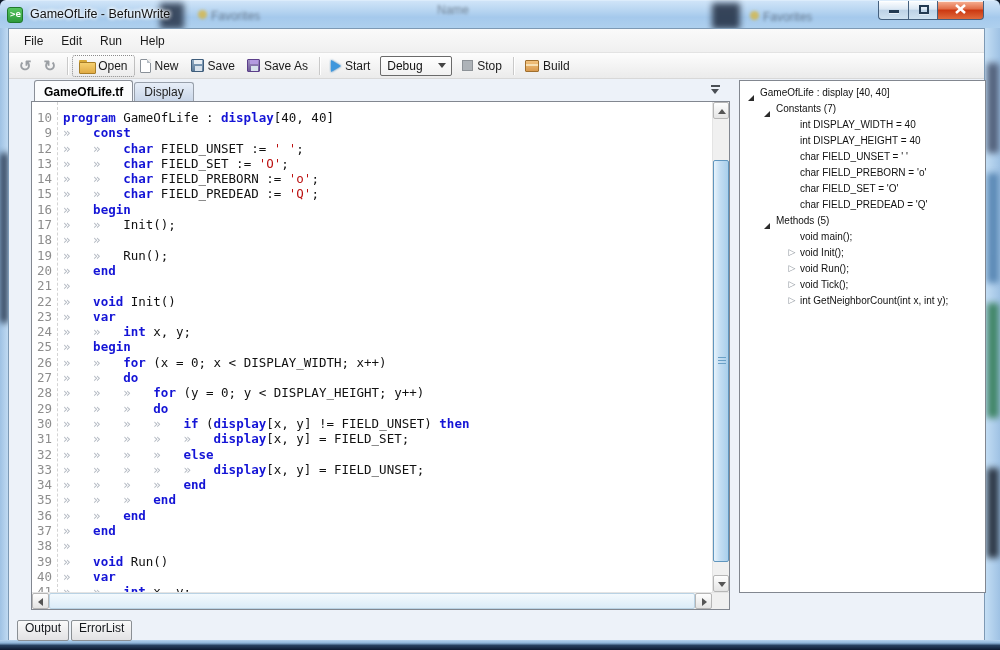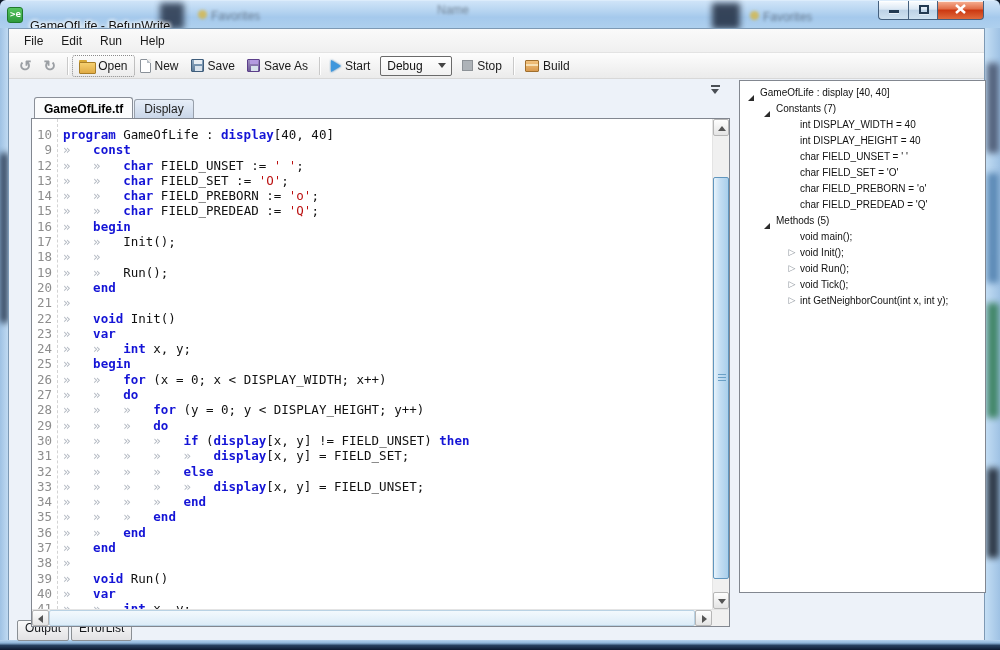--- a/index.html
+++ b/index.html
@@ -14,21 +14,21 @@
     border-top:1px solid #dcecfb; }
   .ghost { position:absolute; color:#39414d; opacity:.55; filter:blur(1.6px);
            font-size:12px; white-space:nowrap; }
   .ghost-star { position:absolute; width:9px; height:9px; border-radius:50%;
                 background:#d9b53a; filter:blur(1.8px); opacity:.75; }
   .ghost-blob { position:absolute; filter:blur(3px); opacity:.85; border-radius:2px; }
   .app-icon { position:absolute; left:7px; top:6px; width:16px; height:16px; border-radius:3px;
     background: linear-gradient(#55c45f, #2f9a3c); border:1px solid #1f7a2c; }
   .app-icon::after { content:">e"; position:absolute; left:2px; top:1px; color:#fff;
     font:bold 9px "DejaVu Sans Mono", monospace; }
-  .window-title { position:absolute; left:30px; top:18px; font-size:12.5px; color:#121212;
+  .window-title { position:absolute; left:30px; top:6px; font-size:12.5px; color:#121212;
     text-shadow: 0 0 4px #fff, 0 0 4px #fff, 0 0 4px #fff; white-space:nowrap; }
 
   .caption-buttons { position:absolute; right:16px; top:0; display:flex; }
   .cap-btn { height:19px; border:1px solid #45607e; border-top:none; position:relative;
     background: linear-gradient(#fdfeff 0%, #dbe8f4 45%, #bdd2e6 52%, #cfe2f1 100%);
     box-shadow: inset 0 1px 0 rgba(255,255,255,.8); }
   .cap-btn.min { width:30px; border-radius:0 0 0 4px; border-right:none; }
   .cap-btn.max { width:30px; }
   .cap-btn.close { width:46px; border-radius:0 0 4px 0; border-left:none;
     background: linear-gradient(#f8b396 0%, #e2704b 42%, #cc3912 52%, #e06a3c 100%); }
@@ -90,21 +90,21 @@
     background:linear-gradient(#fff,#f1f1f1); border:1px solid #6a6a6a; border-radius:2px;
     font-size:12px; color:#111; padding-left:6px; }
   .combo .arr { margin-left:auto; margin-right:5px; width:0; height:0;
     border-left:4px solid transparent; border-right:4px solid transparent;
     border-top:5px solid #444; }
 
   
   .dock { position:absolute; left:0; right:0; top:51px; bottom:0; }
 
   .editor-pane { position:absolute; left:22px; top:0; width:699px; }
-  .tab-strip { height:38px; display:flex; align-items:flex-end; padding-left:3px; position:relative; }
+  .tab-strip { height:21px; display:flex; align-items:flex-end; padding-left:3px; position:relative; }
   .doc-tab { font-size:12px; padding:2px 9px 3px; border:1px solid #8a8f98; border-bottom:none;
     border-radius:3px 3px 0 0; margin-right:1px; position:relative; }
   .doc-tab.active { background:#fbfcfd; font-weight:bold; color:#000; height:21px; z-index:3;
     padding-top:4px; }
   .doc-tab.inactive { background:linear-gradient(#e7eef8,#c9d6e8); color:#222; height:19px;
     border-color:#98a0ab; }
   .tab-overflow { position:absolute; right:8px; top:5px; width:12px; height:10px; }
   .tab-overflow::before { content:""; position:absolute; left:1px; top:0; width:9px; height:2px;
     background:#4a4f55; }
   .tab-overflow::after { content:""; position:absolute; left:1px; top:4px; width:0; height:0;
@@ -357,25 +357,25 @@
             <div class="tree-row" style="padding-left: 46px;">
               <span class="exp none"></span>
               <span class="tree-label">int DISPLAY_HEIGHT = 40</span>
             </div>
             <div class="tree-row" style="padding-left: 46px;">
               <span class="exp none"></span>
               <span class="tree-label">char FIELD_UNSET = ' '</span>
             </div>
             <div class="tree-row" style="padding-left: 46px;">
               <span class="exp none"></span>
+              <span class="tree-label">char FIELD_PREBORN = 'o'</span>
+            </div>
+            <div class="tree-row" style="padding-left: 46px;">
+              <span class="exp none"></span>
               <span class="tree-label">char FIELD_SET = 'O'</span>
-            </div>
-            <div class="tree-row" style="padding-left: 46px;">
-              <span class="exp none"></span>
-              <span class="tree-label">char FIELD_PREBORN = 'o'</span>
             </div>
             <div class="tree-row" style="padding-left: 46px;">
               <span class="exp none"></span>
               <span class="tree-label">char FIELD_PREDEAD = 'Q'</span>
             </div>
             <div class="tree-row" style="padding-left: 22px;">
               <span class="exp open"></span>
               <span class="tree-label">Methods (5)</span>
             </div>
             <div class="tree-row" style="padding-left: 46px;">

